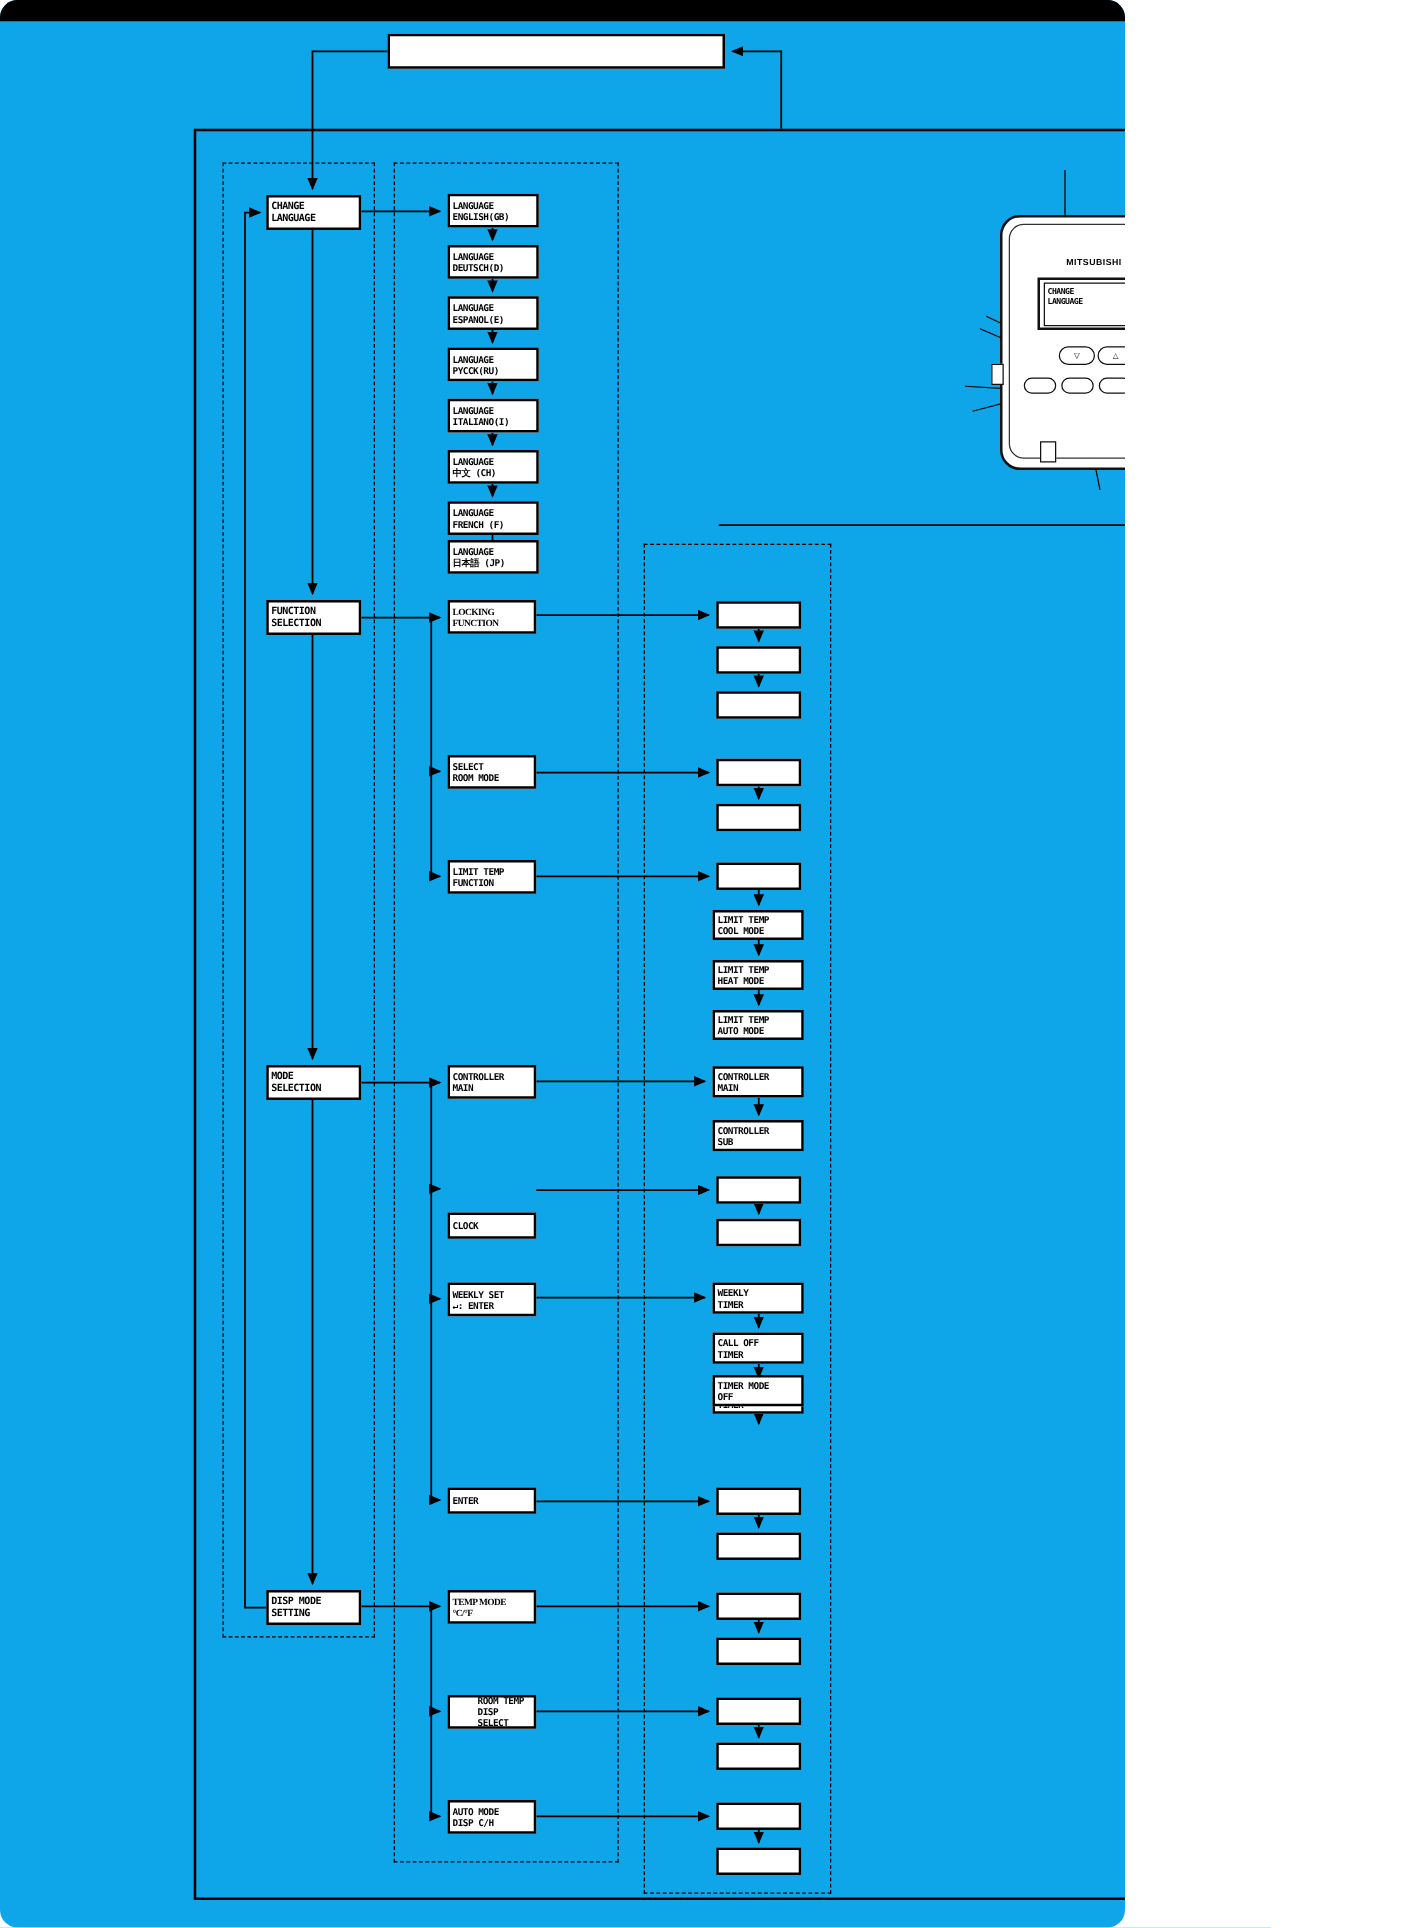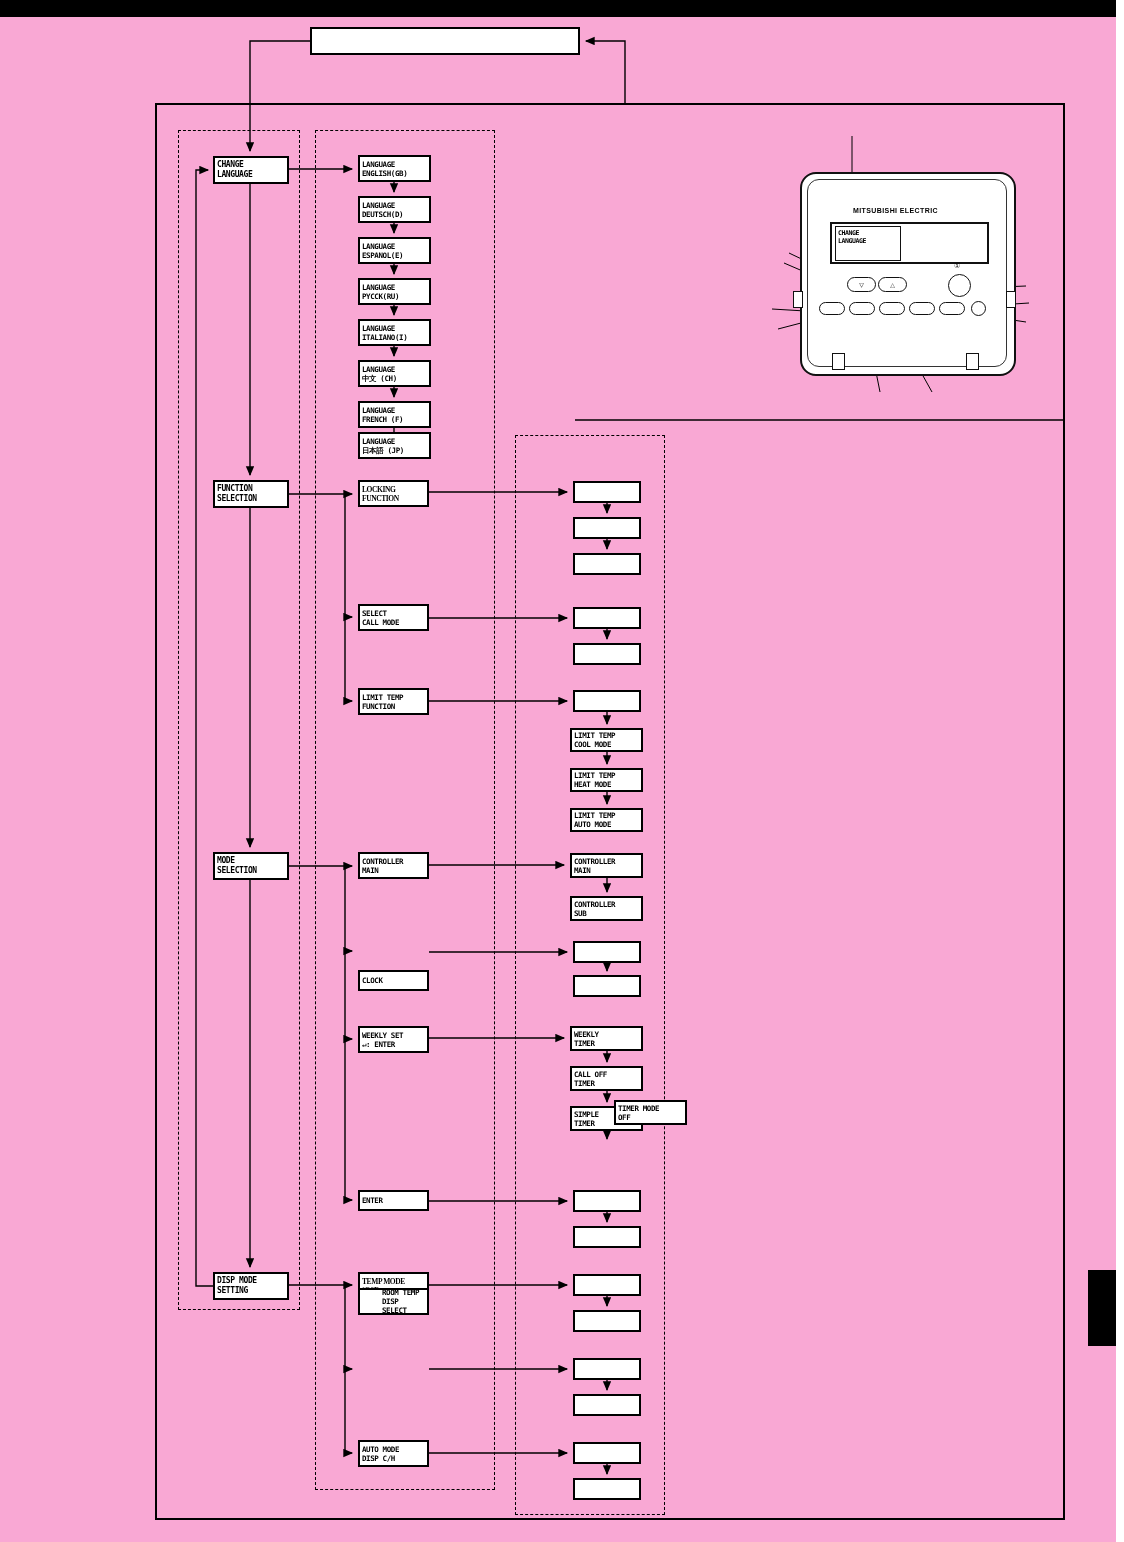--- a/index.html
+++ b/index.html
@@ -1,17 +1,17 @@
 <!DOCTYPE html>
 <html><head>
 <meta charset="utf-8">
 <style>
   html,body{margin:0;padding:0;background:#fff;}
-  #page{position:relative;width:1116px;height:1542px;background:#f9a8d4;overflow:hidden;
-        font-family:"DejaVu Sans Mono",monospace;color:#000;}
+  #page{position:relative;width:900px;height:1542px;background:#0ea5e9;overflow:hidden;
+        font-family:"DejaVu Sans Mono",monospace;color:#000;border-radius:14px;}
   .abs{position:absolute;box-sizing:border-box;}
   .bar{background:#000;}
   .fbox{position:absolute;box-sizing:border-box;border:2px solid #000;background:#fff;
         font:bold 7.5px/1.2 "DejaVu Sans Mono",monospace;letter-spacing:-0.4px;
         white-space:pre-line;padding:1px 2px;display:flex;flex-direction:column;justify-content:center;}
   .menu{font-size:8px;}
   .ebox{position:absolute;box-sizing:border-box;border:2px solid #000;background:#fff;}
   .dashed{position:absolute;box-sizing:border-box;border:1px dashed #000;}
   .solid{position:absolute;box-sizing:border-box;border:2px solid #000;}
   svg.layer{position:absolute;left:0;top:0;pointer-events:none;}
@@ -153,34 +153,34 @@
   <div class="fbox" style="left:358px;top:360px;width:73px;height:27px;">LANGUAGE
 中文 (CH)</div>
   <div class="fbox" style="left:358px;top:401px;width:73px;height:27px;">LANGUAGE
 FRENCH (F)</div>
   <div class="fbox" style="left:358px;top:432px;width:73px;height:27px;">LANGUAGE
 日本語 (JP)</div>
 
   <div class="fbox" style="left:358px;top:480px;width:71px;height:27px;font-family:Liberation Serif, serif;">LOCKING
 FUNCTION</div>
   <div class="fbox" style="left:358px;top:604px;width:71px;height:27px;">SELECT
-CALL MODE</div>
+ROOM MODE</div>
   <div class="fbox" style="left:358px;top:688px;width:71px;height:27px;">LIMIT TEMP
 FUNCTION</div>
 
   <div class="fbox" style="left:358px;top:852px;width:71px;height:27px;">CONTROLLER
 MAIN</div>
   <div class="fbox" style="left:358px;top:970px;width:71px;height:21px;">CLOCK</div>
   <div class="fbox" style="left:358px;top:1026px;width:71px;height:27px;">WEEKLY SET
 ↵: ENTER</div>
   <div class="fbox" style="left:358px;top:1190px;width:71px;height:21px;">ENTER</div>
 
   <div class="fbox" style="left:358px;top:1272px;width:71px;height:27px;font-family:Liberation Serif, serif;">TEMP MODE
 °C/°F</div>
-  <div class="fbox" style="left:358px;top:1288px;width:71px;height:27px;padding-left:22px;">ROOM TEMP
+  <div class="fbox" style="left:358px;top:1356px;width:71px;height:27px;padding-left:22px;">ROOM TEMP
 DISP SELECT</div>
   <div class="fbox" style="left:358px;top:1440px;width:71px;height:27px;">AUTO MODE
 DISP C/H</div>
 
   <div class="ebox" style="left:573px;top:481px;width:68px;height:22px;"></div>
   <div class="ebox" style="left:573px;top:517px;width:68px;height:22px;"></div>
   <div class="ebox" style="left:573px;top:553px;width:68px;height:22px;"></div>
 
   <div class="ebox" style="left:573px;top:607px;width:68px;height:22px;"></div>
   <div class="ebox" style="left:573px;top:643px;width:68px;height:22px;"></div>
@@ -200,21 +200,21 @@
 
   <div class="ebox" style="left:573px;top:941px;width:68px;height:22px;"></div>
   <div class="ebox" style="left:573px;top:975px;width:68px;height:22px;"></div>
 
   <div class="fbox" style="left:570px;top:1026px;width:73px;height:25px;">WEEKLY
 TIMER</div>
   <div class="fbox" style="left:570px;top:1066px;width:73px;height:25px;">CALL OFF
 TIMER</div>
   <div class="fbox" style="left:570px;top:1106px;width:73px;height:25px;">SIMPLE
 TIMER</div>
-  <div class="fbox" style="left:570px;top:1100px;width:73px;height:25px;margin-left:44px;">TIMER MODE
+  <div class="fbox" style="left:570px;top:1100px;width:73px;height:25px;">TIMER MODE
 OFF</div>
 
   <div class="ebox" style="left:573px;top:1190px;width:68px;height:22px;"></div>
   <div class="ebox" style="left:573px;top:1226px;width:68px;height:22px;"></div>
 
   <div class="ebox" style="left:573px;top:1274px;width:68px;height:22px;"></div>
   <div class="ebox" style="left:573px;top:1310px;width:68px;height:22px;"></div>
 
   <div class="ebox" style="left:573px;top:1358px;width:68px;height:22px;"></div>
   <div class="ebox" style="left:573px;top:1394px;width:68px;height:22px;"></div>

